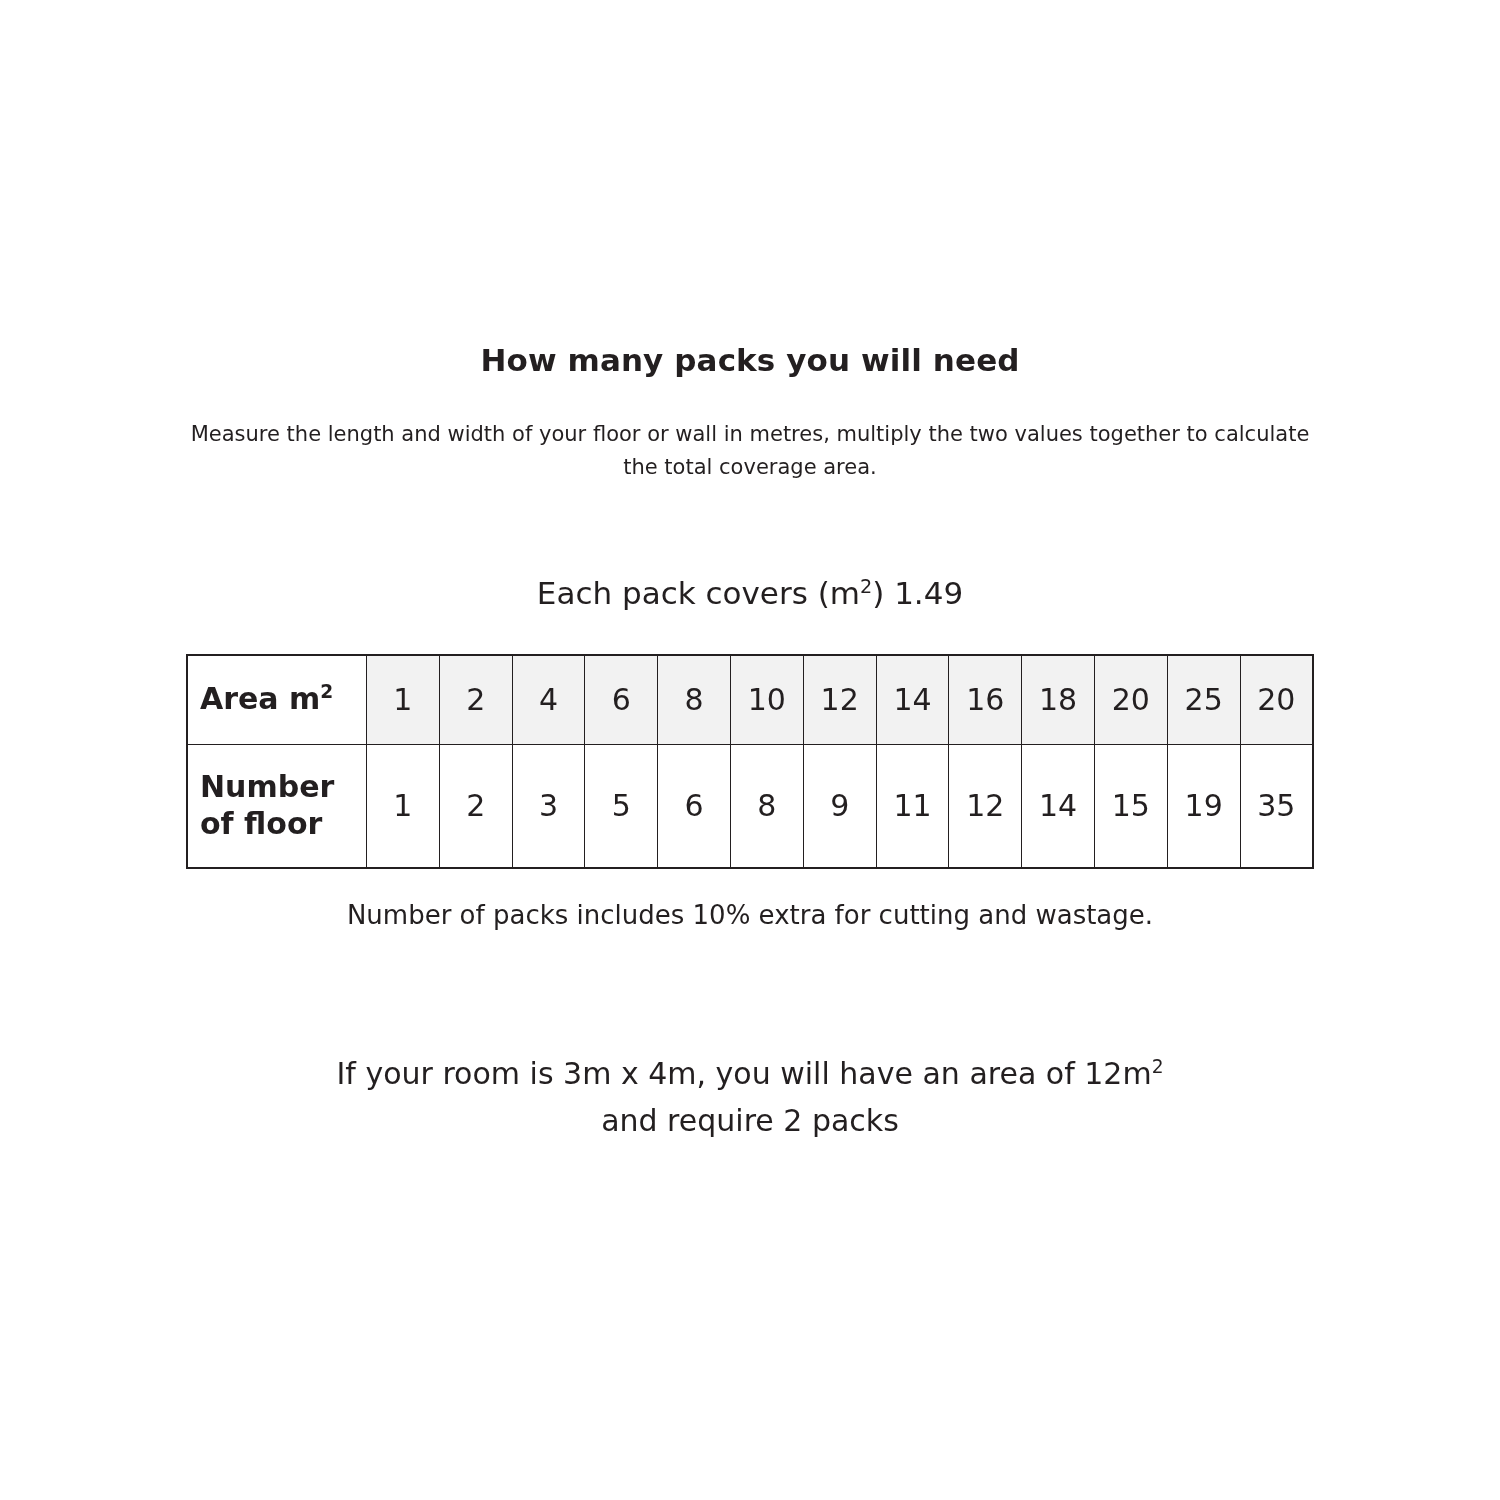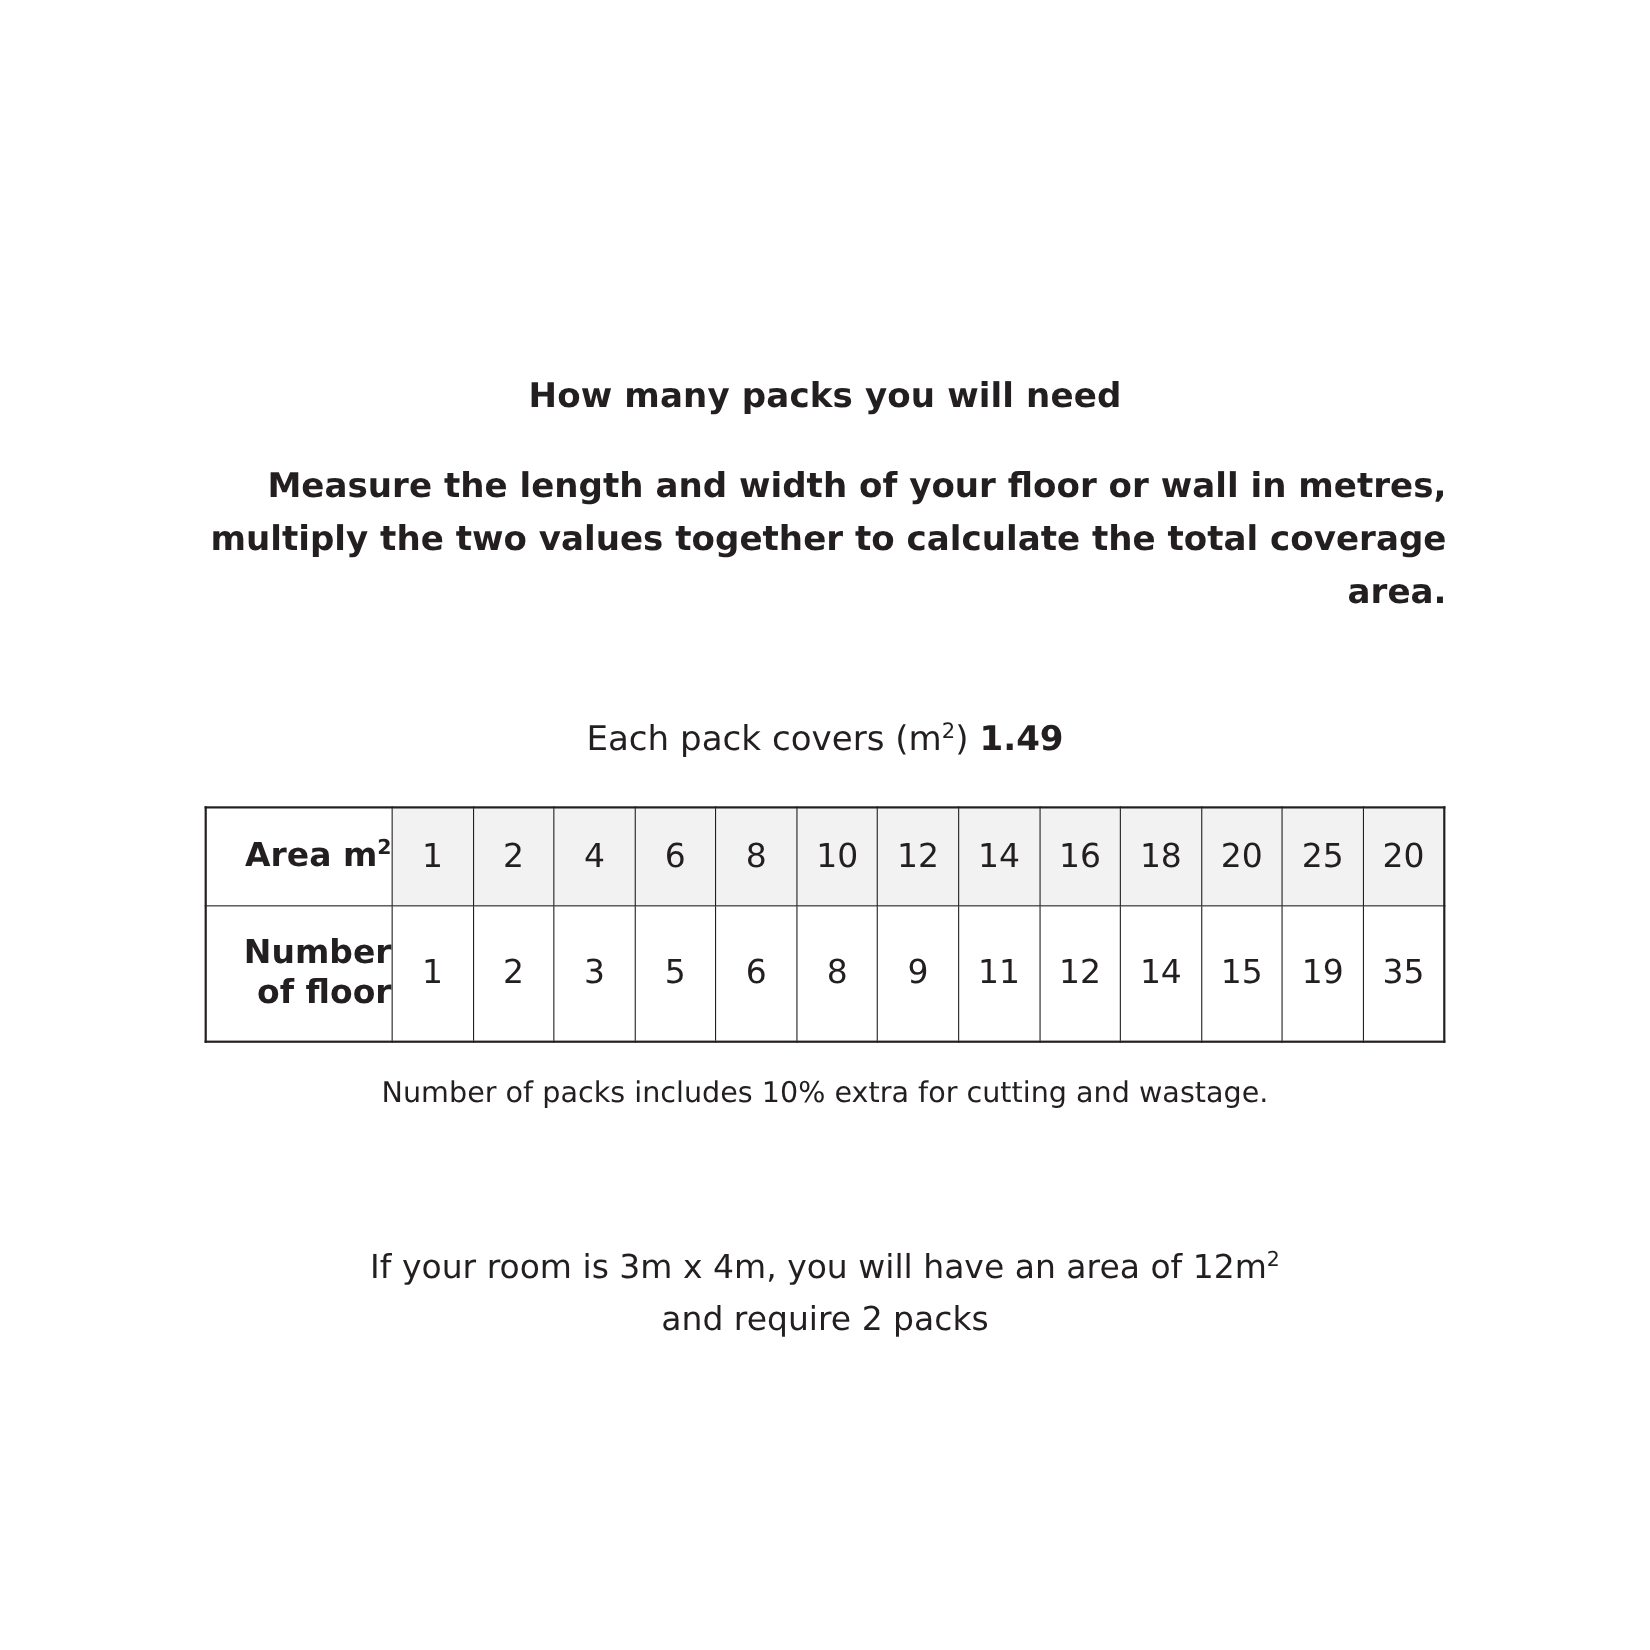--- a/index.html
+++ b/index.html
@@ -28,35 +28,34 @@
     text-align: center;
   }
   .heading {
     font-size: 31px;
     font-weight: bold;
     letter-spacing: 0.1px;
     line-height: 1.3;
     margin: 0 0 38px 0;
   }
   .intro {
-    font-size: 31px;
-    font-weight: bold;
+    font-size: 21px;
+    font-weight: normal;
     line-height: 1.55;
     margin: 0 auto;
     width: 1130px;
-    text-align: right;
   }
   .coverage {
     font-size: 31px;
     margin-top: 90px;
     margin-bottom: 0;
     line-height: 1.3;
   }
   .coverage .value {
-    font-weight: bold;
+    font-weight: normal;
   }
   sup {
     font-size: 0.62em;
     vertical-align: super;
     line-height: 0;
   }
   .table-wrap {
     margin-top: 40px;
     display: flex;
     justify-content: center;
@@ -79,22 +78,22 @@
   table.packs tr.row-area td {
     background: #f2f2f2;
   }
   table.packs tr.row-packs td {
     background: #ffffff;
     height: 122px;
   }
   table.packs td.rowlabel {
     width: 166px;
     font-weight: bold;
-    text-align: right;
-    padding-left: 2px;
+    text-align: left;
+    padding-left: 12px;
     line-height: 1.22;
   }
   table.packs tr.row-area td.rowlabel {
     background: #ffffff;
   }
   .note {
     font-size: 26px;
     margin-top: 28px;
     line-height: 1.4;
   }

